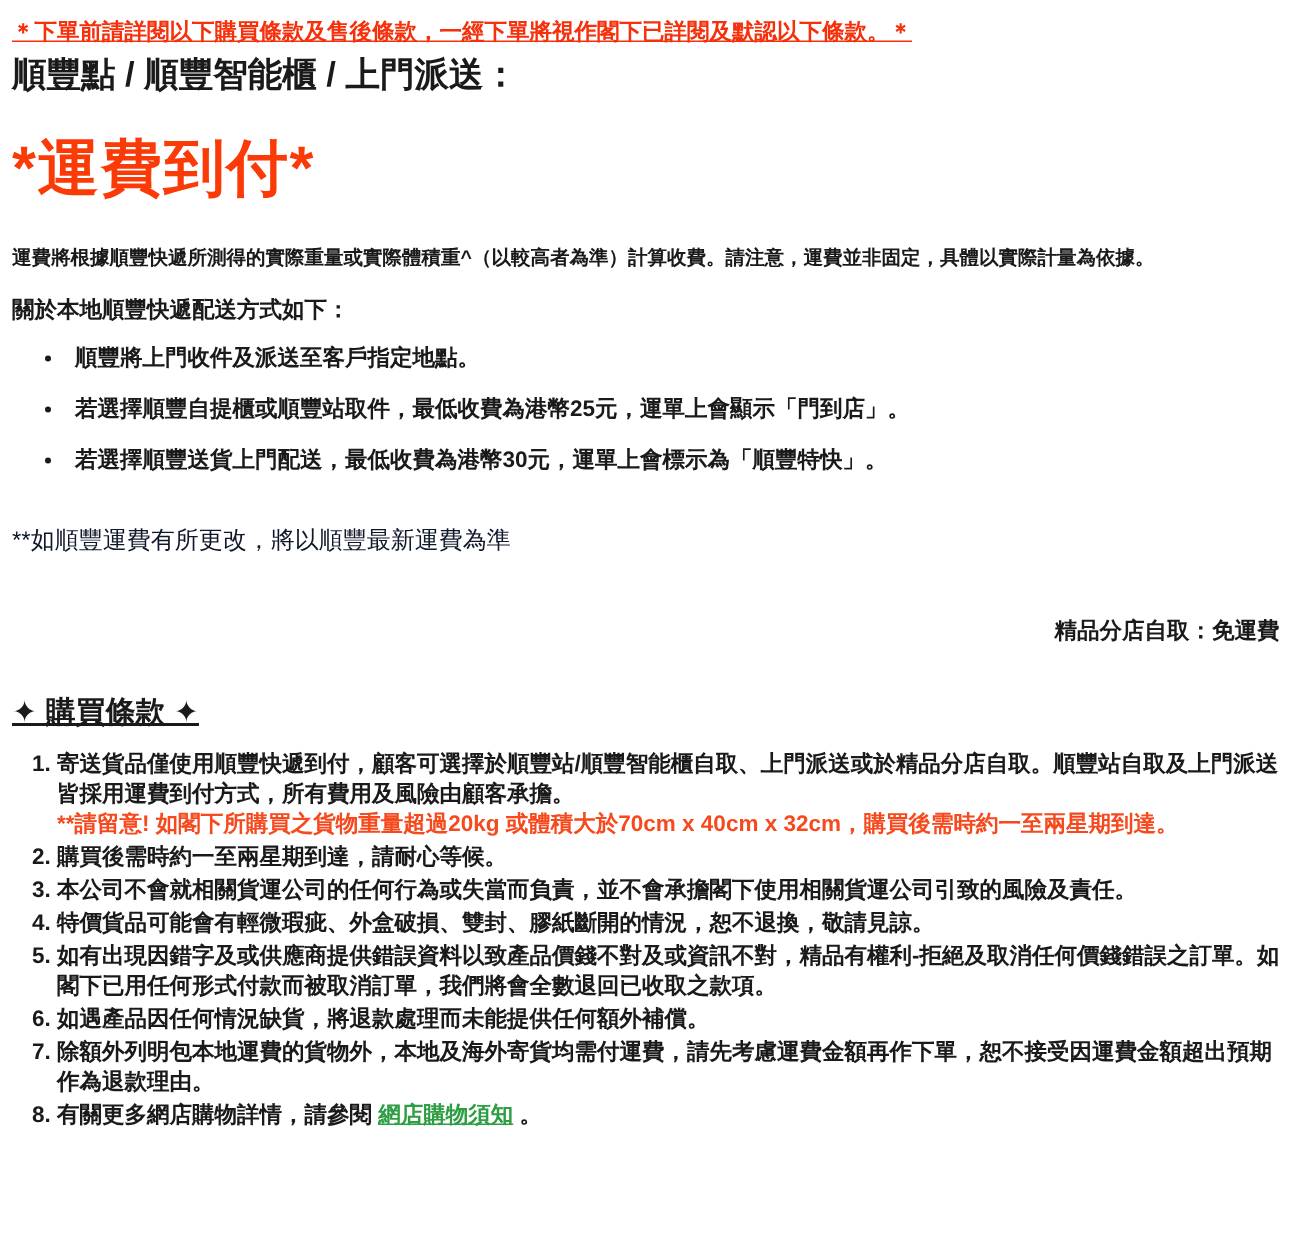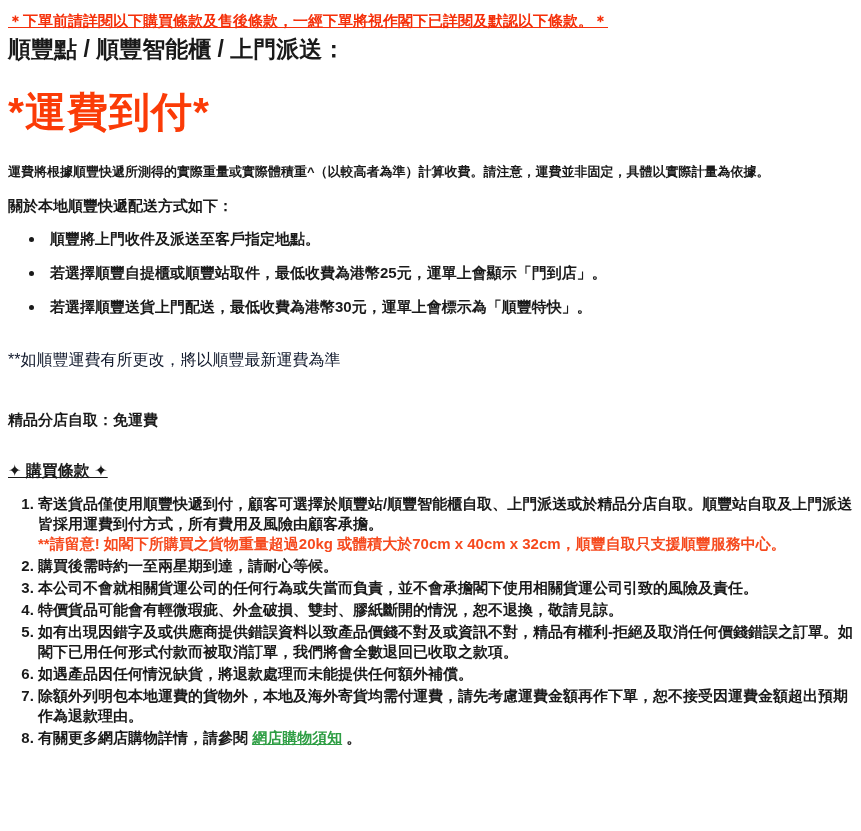--- a/index.html
+++ b/index.html
@@ -50,24 +50,24 @@
     font-size: 15px; font-weight: 700;
     line-height: 20px;
     margin-bottom: 14px;
     padding-left: 5px;
   }
   .update-note {
     font-size: 16px; font-weight: 400;
     color: #0f172a;
     margin: 33px 0 0 0;
   }
-  .store-pickup { font-size: 15px; font-weight: 700; margin: 40px 0 0 0; }
+  .store-pickup { font-size: 15px; font-weight: 700; margin: 40px 0 0 0; text-align: right; }
 
   .terms-heading {
-    font-size: 16px; font-weight: 700;
+    font-size: 20px; font-weight: 700;
     text-decoration: underline;
     margin: 31px 0 0 0;
   }
   ol.terms { margin: 12px 0 0 0; padding-left: 30px; }
   ol.terms li {
     font-size: 15px; font-weight: 700;
     line-height: 20px;
     margin-bottom: 2px;
   }
   .seg-underline { }
@@ -102,21 +102,21 @@
 
   <p class="update-note">**如順豐運費有所更改，將以順豐最新運費為準</p>
 
   <div class="store-pickup">精品分店自取：免運費</div>
 
   <h3 class="terms-heading">✦ 購買條款 ✦</h3>
 
   <ol class="terms">
     <li>
       <span>寄送貨品僅使用順豐快遞到付，顧客可選擇於</span><span class="seg-underline">順豐站/順豐智能櫃自取、上門派送</span><span>或於</span><span class="seg-underline">精品分店</span><span>自取。順豐站自取及上門派送皆採用運費到付方式，所有費用及風險由顧客承擔。</span>
-      <div class="warning">**請留意! 如閣下所購買之貨物重量超過20kg 或體積大於70cm x 40cm x 32cm，順豐自取只支援順豐服務中心。</div>
+      <div class="warning">**請留意! 如閣下所購買之貨物重量超過20kg 或體積大於70cm x 40cm x 32cm，購買後需時約一至兩星期到達。</div>
     </li>
     <li>購買後需時約一至兩星期到達，請耐心等候。</li>
     <li>本公司不會就相關貨運公司的任何行為或失當而負責，並不會承擔閣下使用相關貨運公司引致的風險及責任。</li>
     <li>特價貨品可能會有輕微瑕疵、外盒破損、雙封、膠紙斷開的情況，恕不退換，敬請見諒。</li>
     <li>如有出現因錯字及或供應商提供錯誤資料以致產品價錢不對及或資訊不對，精品有權利-拒絕及取消任何價錢錯誤之訂單。如閣下已用任何形式付款而被取消訂單，我們將會全數退回已收取之款項。</li>
     <li>如遇產品因任何情況缺貨，將退款處理而未能提供任何額外補償。</li>
     <li>除額外列明包本地運費的貨物外，本地及海外寄貨均需付運費，請先考慮運費金額再作下單，恕不接受因運費金額超出預期作為退款理由。</li>
     <li>
       <span>有關更多網店購物詳情，請參閱 </span><a class="shop-link">網店購物須知</a><span> 。</span>
     </li>

